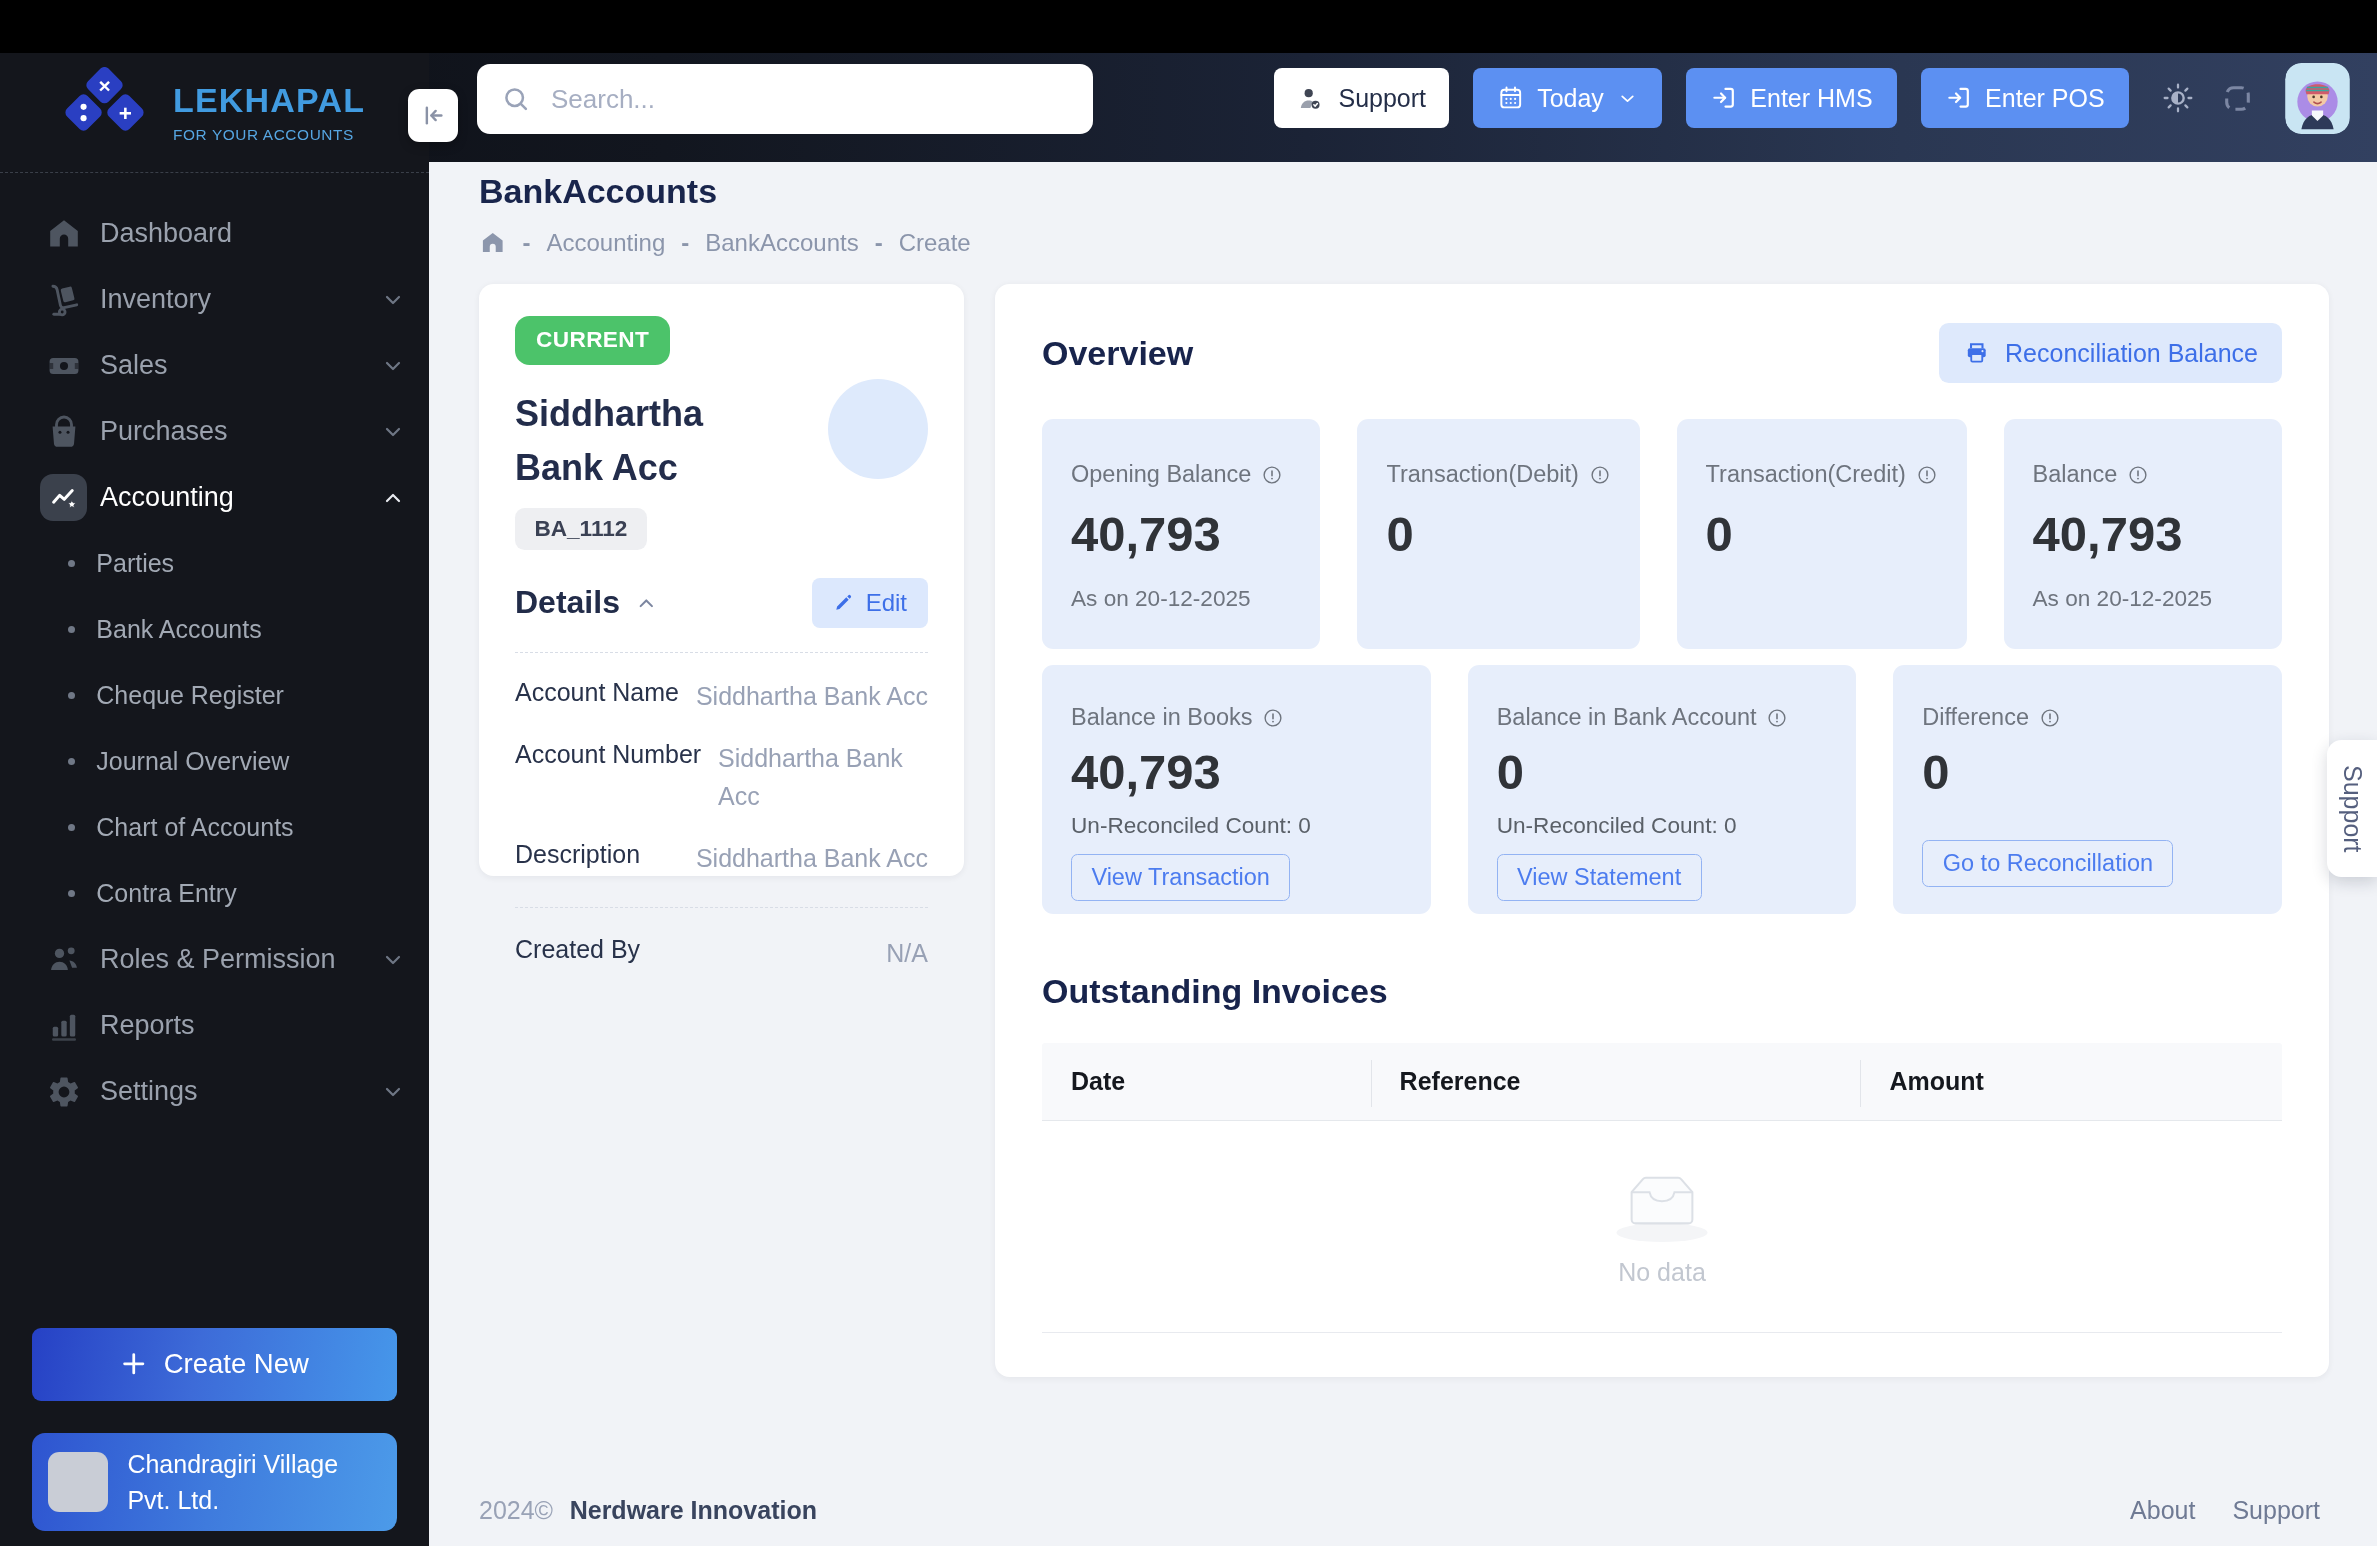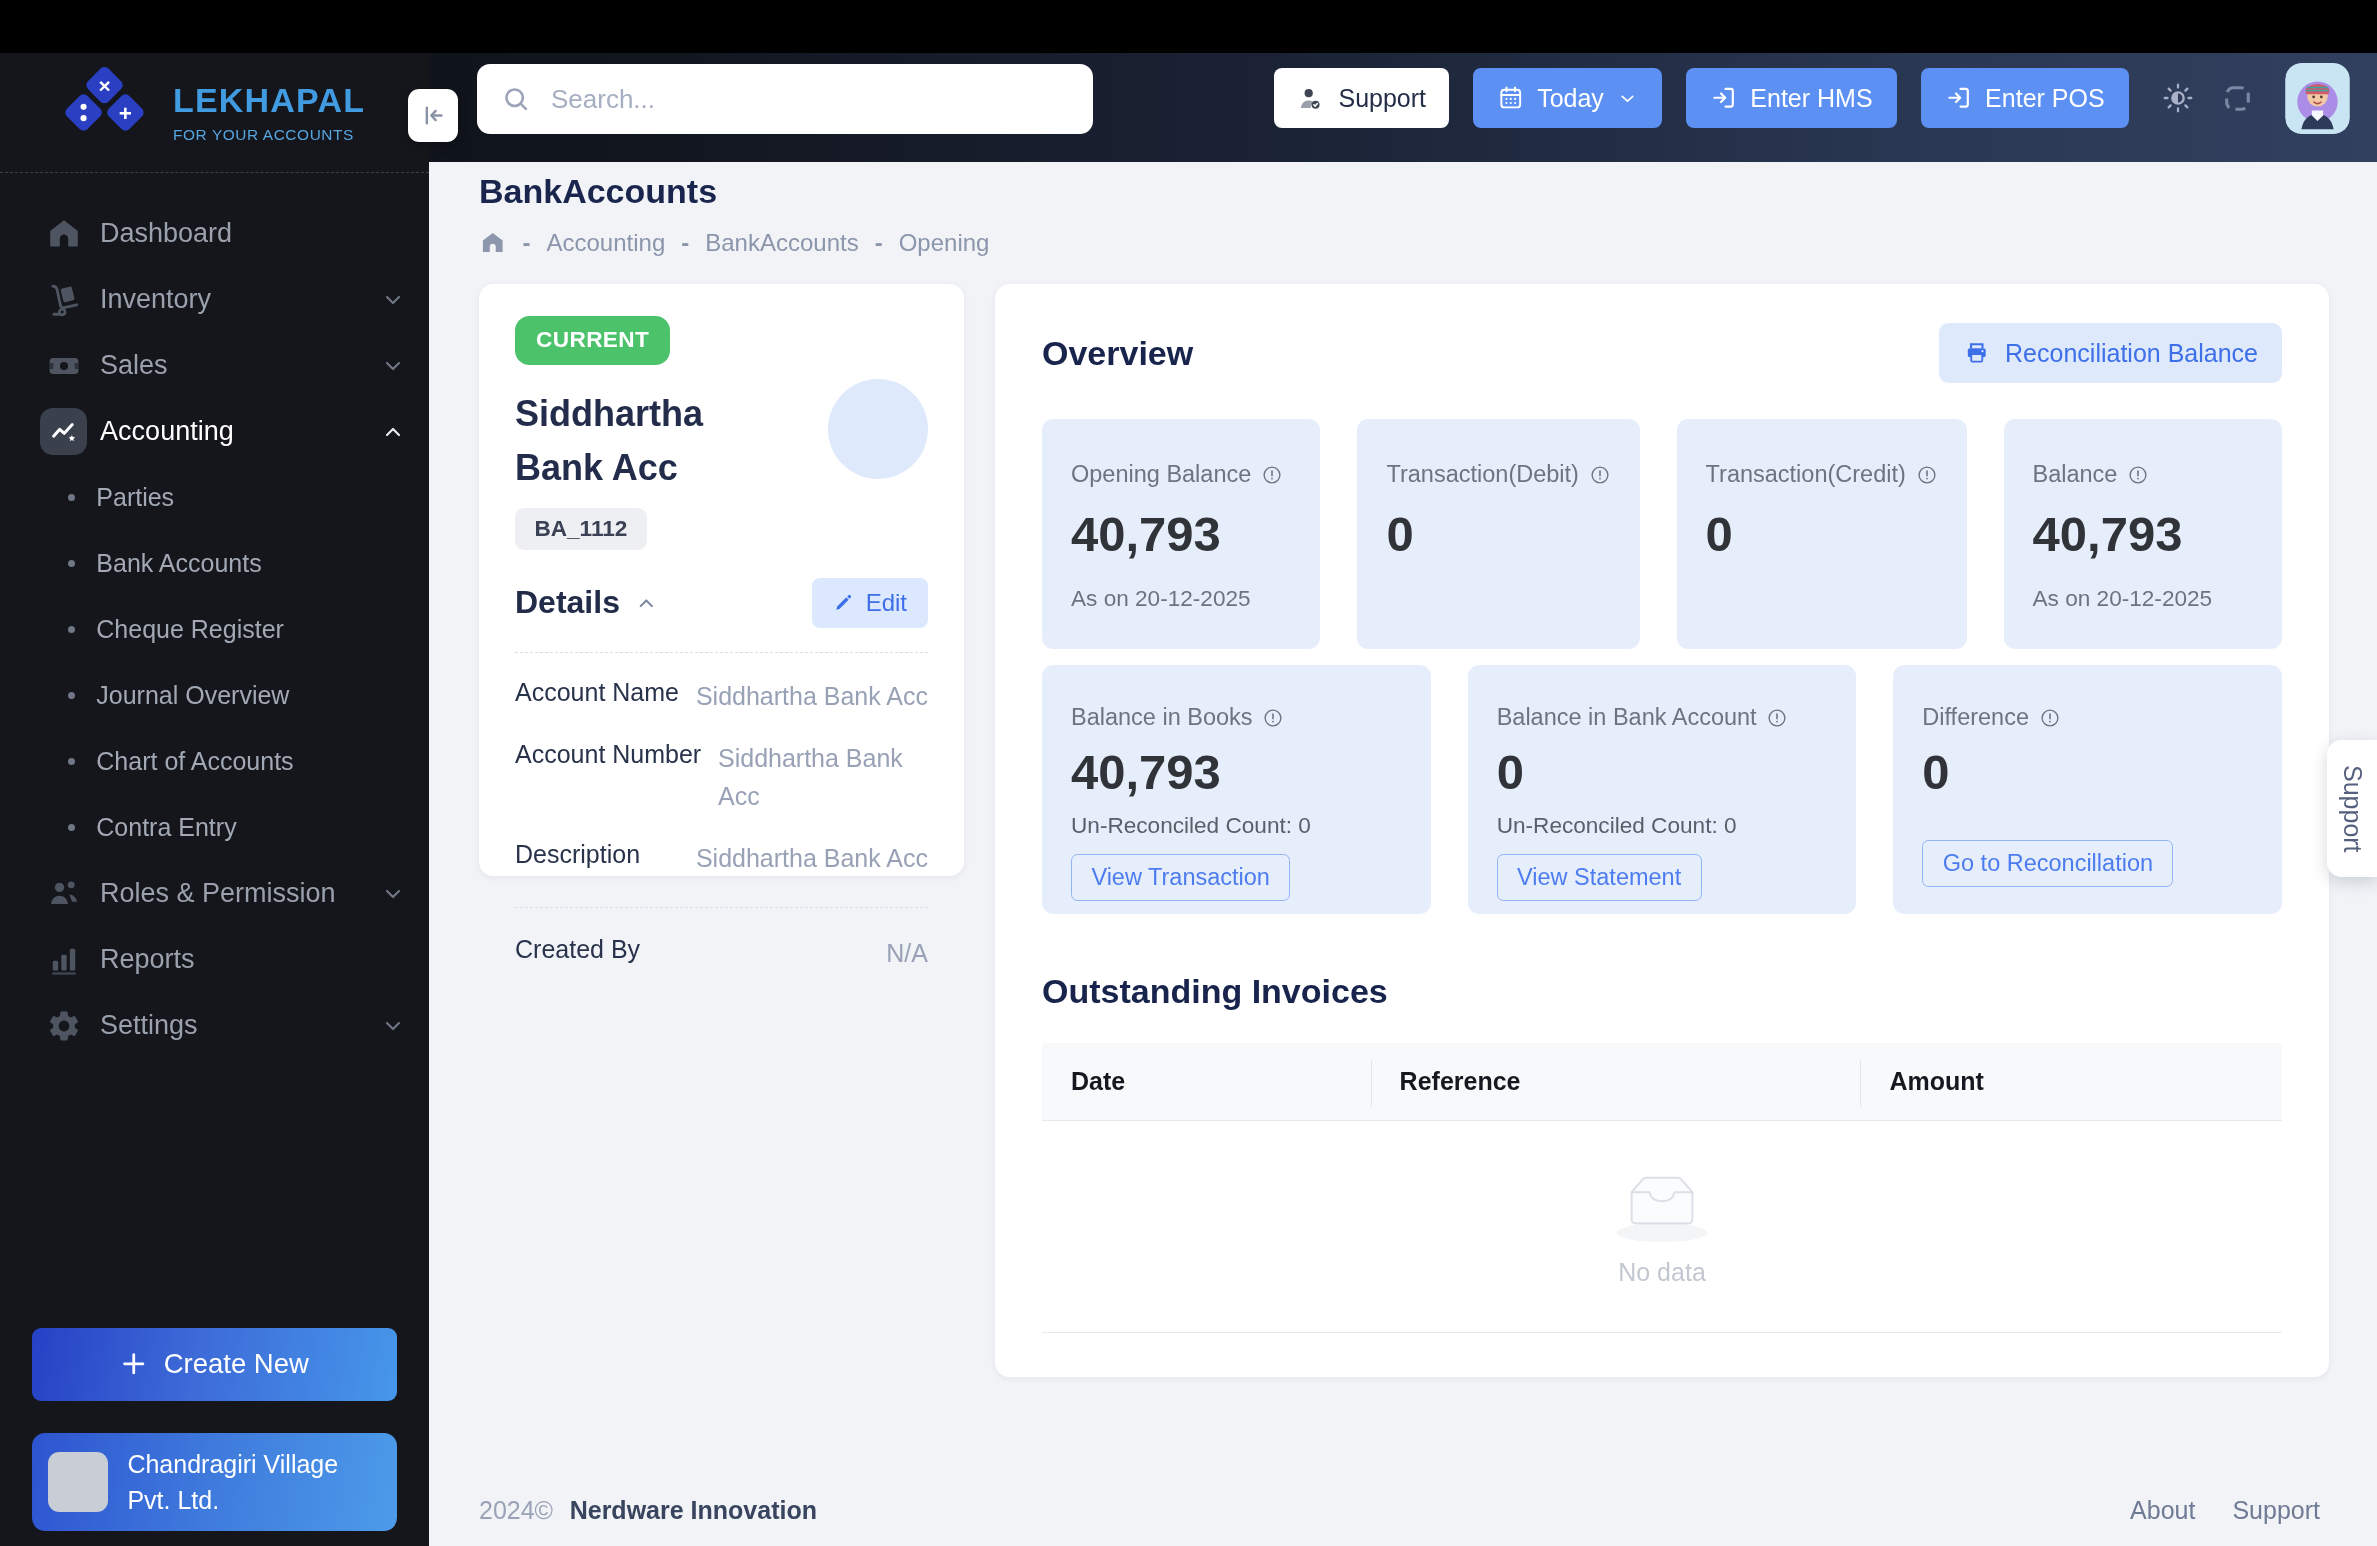--- a/index.html
+++ b/index.html
@@ -237,20 +237,36 @@
         </svg>
       </span>
       <span class="mi-label">Sales</span>
       <span class="mi-chevron">
         <svg width="24" height="24" viewBox="0 0 24 24">
             <path d="m6 9 6 6 6-6" fill="none" stroke="currentColor" stroke-width="2.2" stroke-linecap="round" stroke-linejoin="round"></path>
           </svg>
       </span>
     </div>
 
+    <div class="menu-item">
+      <span class="mi-icon">
+        <svg width="36" height="36" viewBox="0 0 24 24">
+          <path d="M7 9V7a5 5 0 0 1 10 0v2" fill="none" stroke="currentColor" stroke-width="1.9"></path>
+          <path d="M4.4 8.4h15.2l-.9 11.2a2.5 2.5 0 0 1-2.5 2.3H7.8a2.5 2.5 0 0 1-2.5-2.3Z" fill="currentColor"></path>
+          <circle cx="9.3" cy="12.2" r="1" fill="#14161c"></circle>
+            <circle cx="14.7" cy="12.2" r="1" fill="#14161c"></circle>
+        </svg>
+      </span>
+      <span class="mi-label">Purchases</span>
+      <span class="mi-chevron">
+        <svg width="24" height="24" viewBox="0 0 24 24">
+            <path d="m6 9 6 6 6-6" fill="none" stroke="currentColor" stroke-width="2.2" stroke-linecap="round" stroke-linejoin="round"></path>
+          </svg>
+      </span>
+    </div>
 
     <div class="menu-item active">
       <span class="mi-iconbox">
         <svg width="32" height="32" viewBox="0 0 24 24">
           <path d="M4.2 15.2 8.8 10l3.4 3 6-6.6" fill="none" stroke="#fff" stroke-width="2.2" stroke-linecap="round" stroke-linejoin="round"></path>
           <path d="M17.9 13.6l.9 1.9 2.1.3-1.5 1.5.3 2.1-1.8-1-1.9 1 .4-2.1-1.5-1.5 2.1-.3Z" fill="#fff" stroke="#3b414c" stroke-width=".7"></path>
         </svg>
       </span>
       <span class="mi-label">Accounting</span>
       <span class="mi-chevron" style="color:#e8eaef">
@@ -460,21 +476,21 @@
     <span style="color:#8c96ac">
       <svg width="27.5" height="27.5" viewBox="0 0 24 24">
           <path fill-rule="evenodd" fill="currentColor" d="M12 3.4 3.4 10v10h6v-4.6a2.6 2.6 0 0 1 5.2 0V20h6V10Z"></path>
         </svg>
     </span>
     <span class="crumb-sep">-</span>
     <span class="crumb">Accounting</span>
     <span class="crumb-sep">-</span>
     <span class="crumb">BankAccounts</span>
     <span class="crumb-sep">-</span>
-    <span class="crumb">Opening</span>
+    <span class="crumb">Create</span>
   </div>
 
   <div class="content-row">
 
     <div class="detail-card">
       <span class="badge">CURRENT</span>
       <div class="acct-title">Siddhartha Bank Acc</div>
       <div class="acct-avatar"></div>
       <span class="code-pill">BA_1112</span>
 

